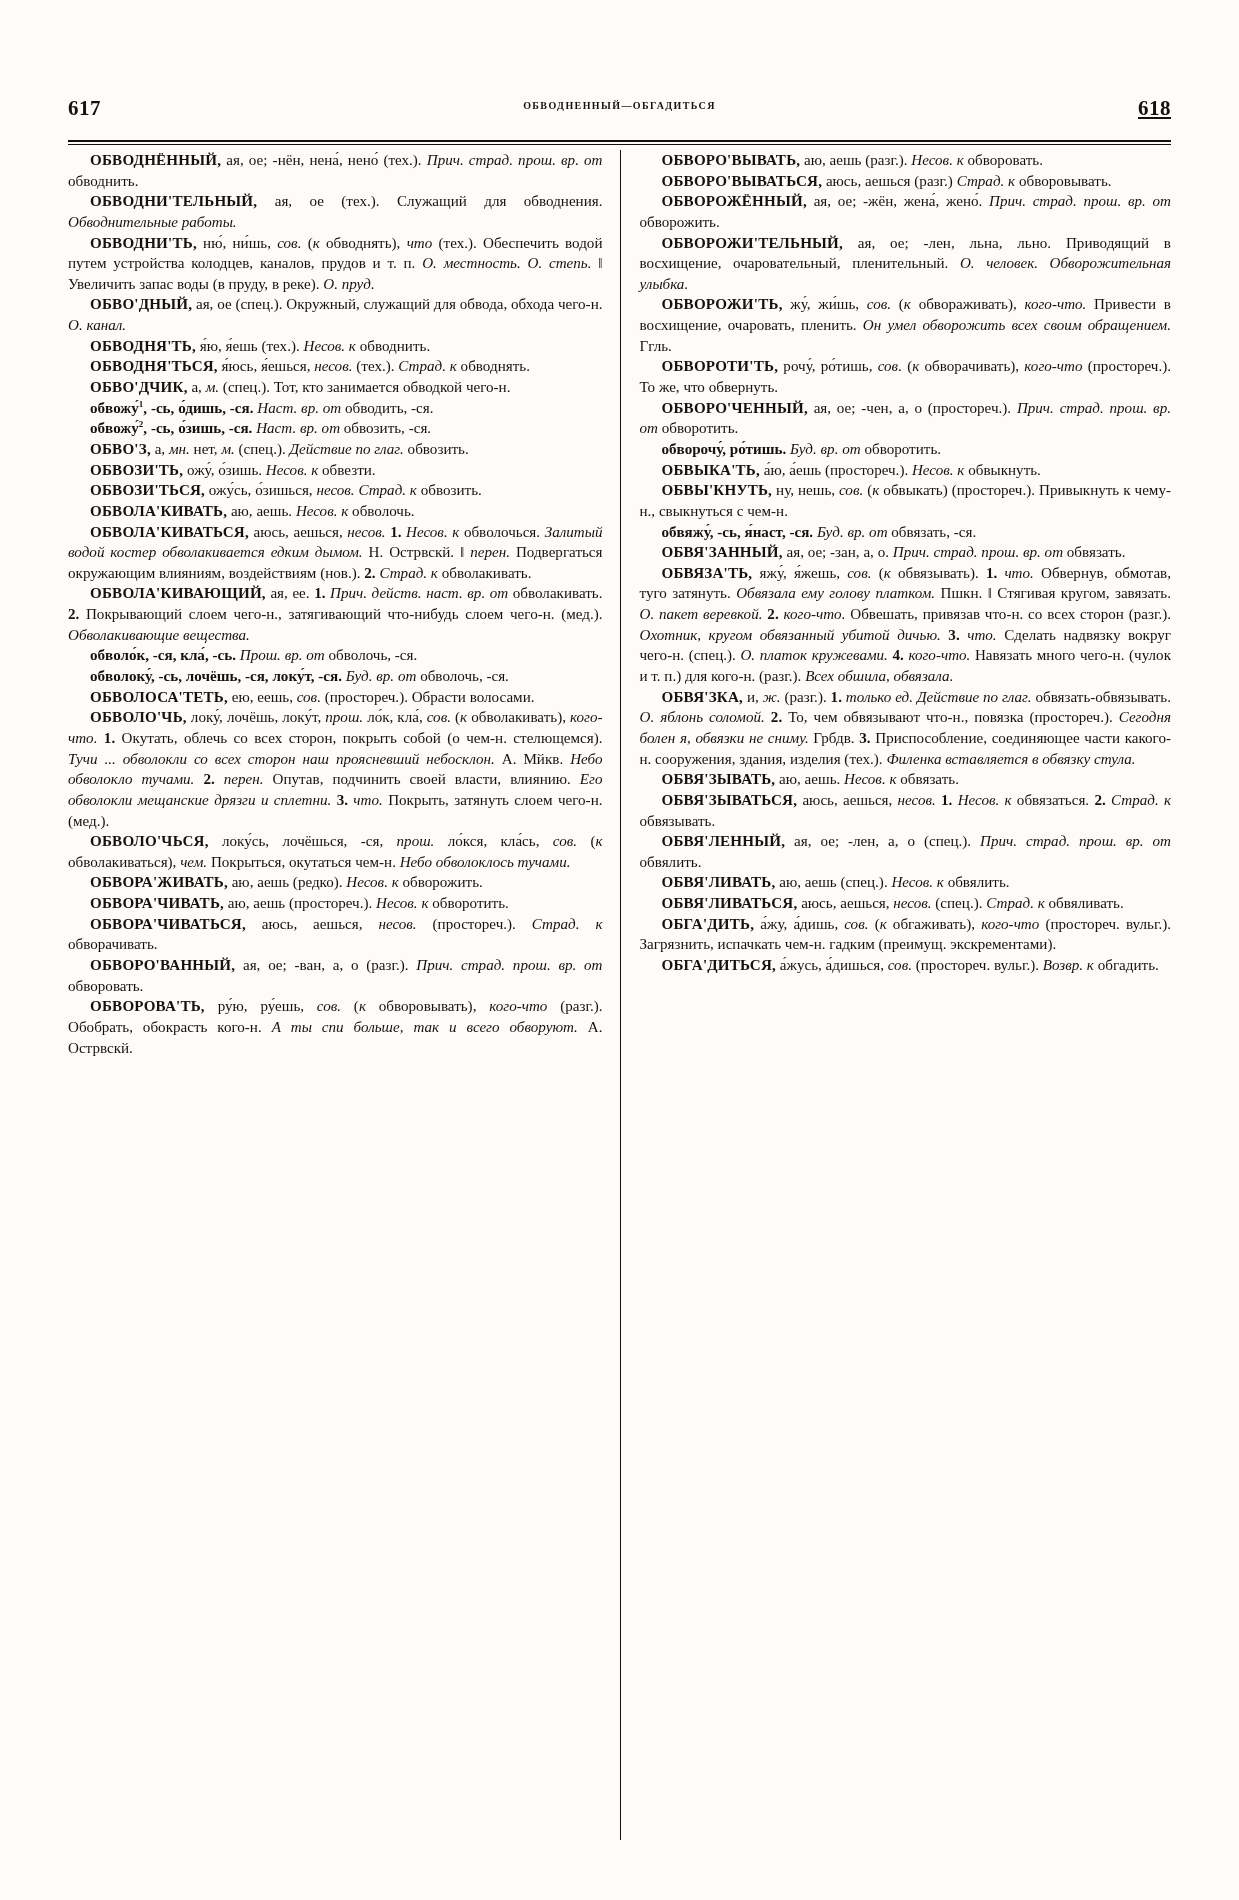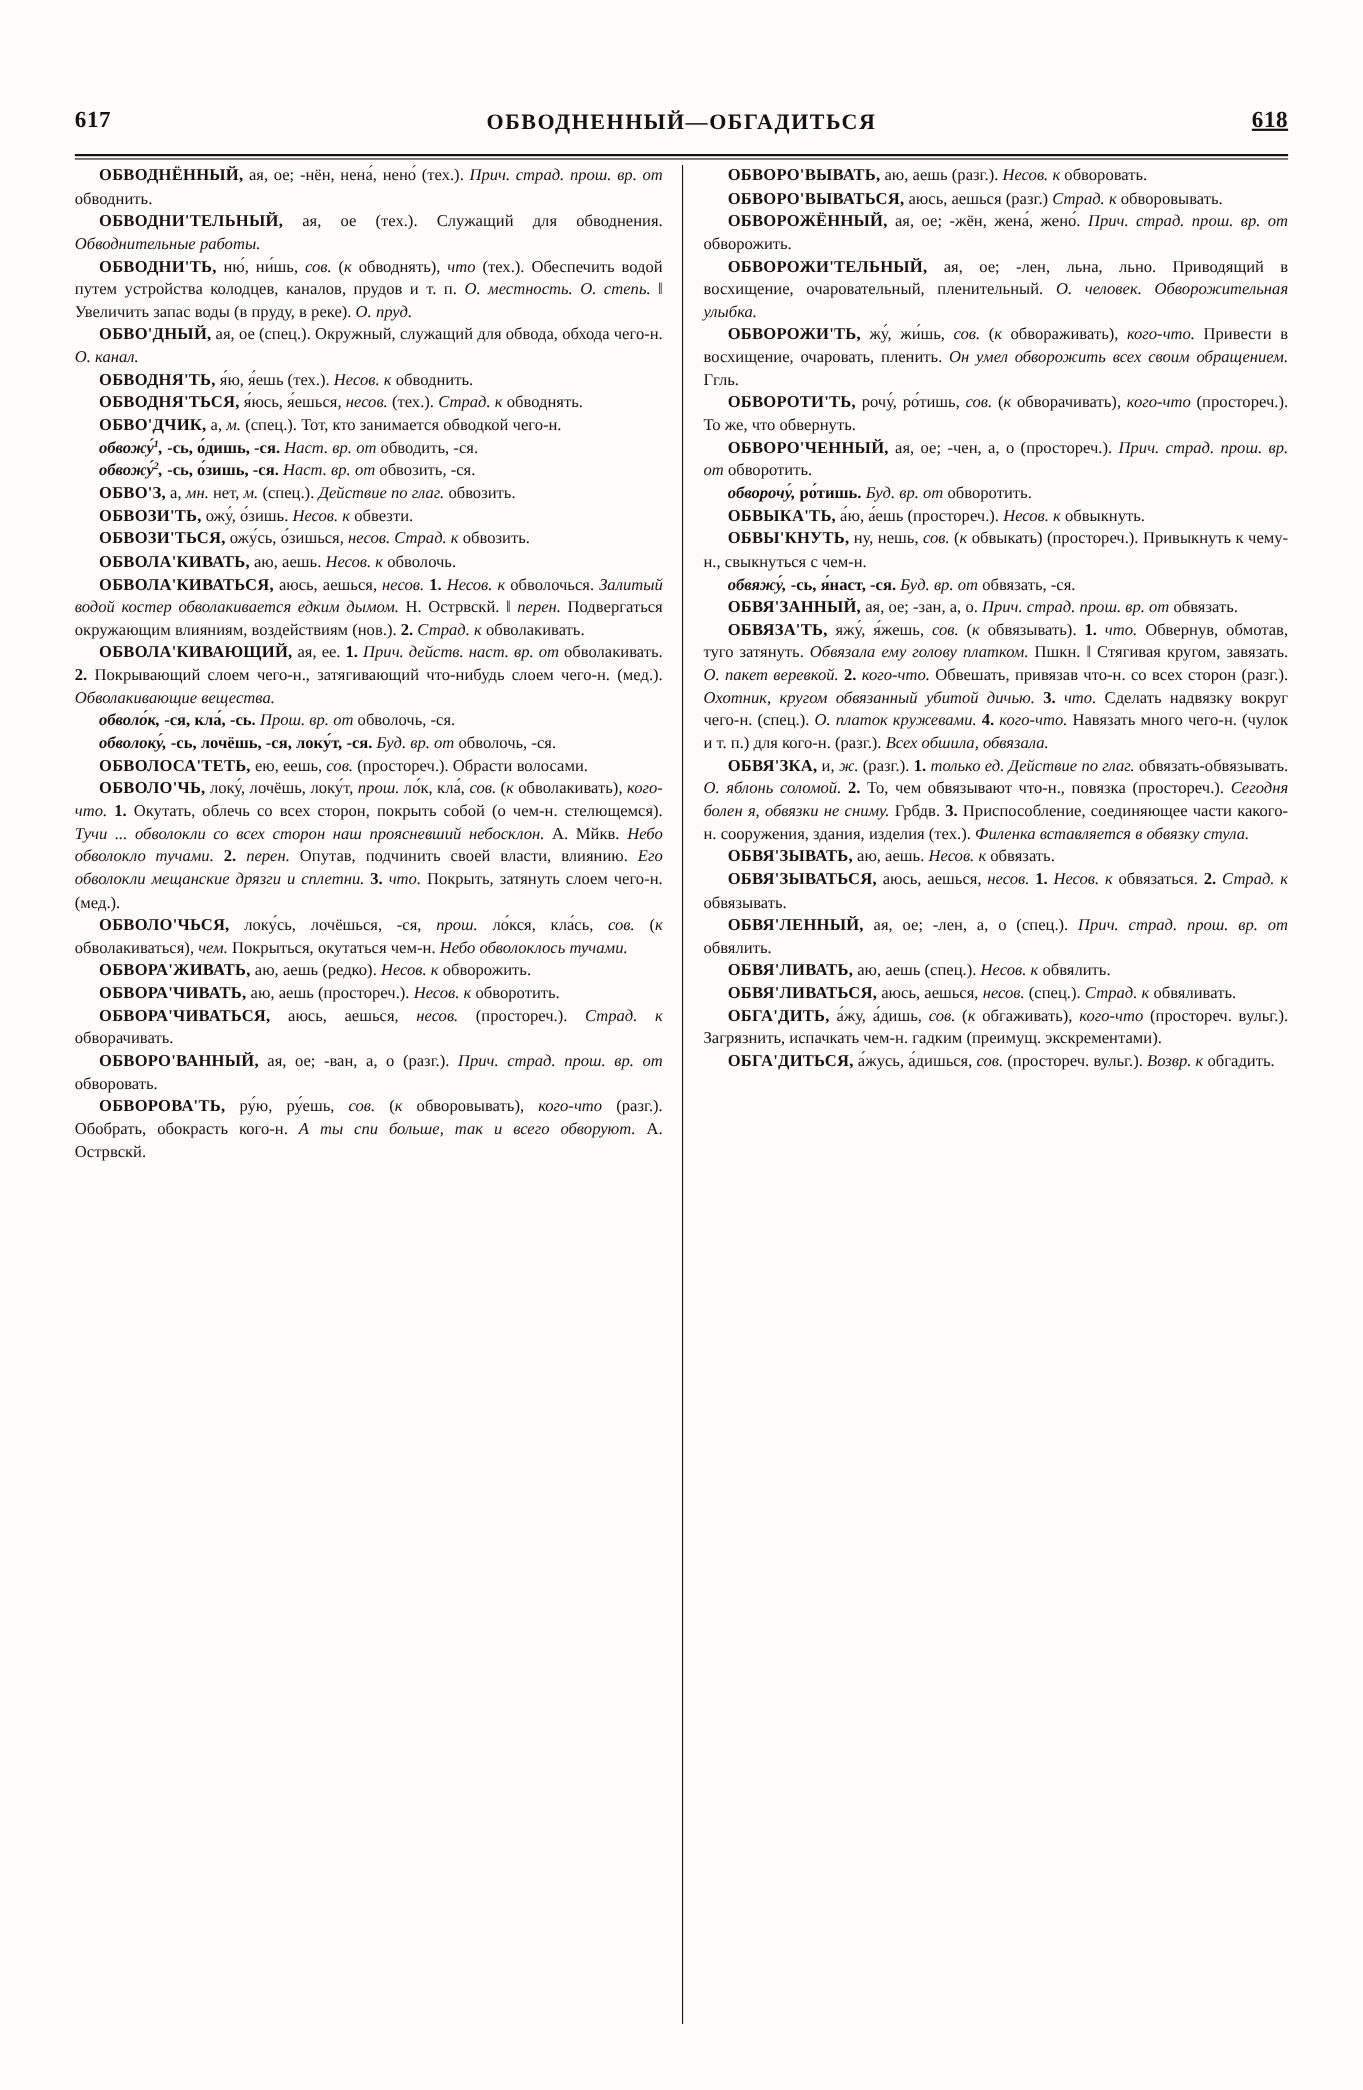--- a/index.html
+++ b/index.html
@@ -33,21 +33,21 @@
     letter-spacing: .5px;
     font-family: "Liberation Serif", serif;
   }
   .folio-left  { left: 8px; text-align: right; }
   .folio-right { right: 8px; text-decoration: underline; }
   .runhead {
     position: absolute;
     left: 0; right: 0; top: 4px;
     text-align: center;
     font-weight: bold;
-    font-size: 20px;
+    font-size: 10px;
     letter-spacing: 1.4px;
   }
   .rule-top {
     position: absolute;
     left: 68px;
     right: 68px;
     top: 140px;
     border-top: 2.6px solid #141010;
     border-bottom: 1.1px solid #141010;
     height: 2px;
@@ -77,21 +77,20 @@
   .entry {
     margin: 0 0 0 0;
     text-indent: 22px;
   }
   .hw {
     font-weight: bold;
     letter-spacing: 0.2px;
   }
   .hw-small {
     font-weight: bold;
-    font-style: italic;
   }
   i, .it { font-style: italic; }
   sup {
     font-size: 9px;
     vertical-align: super;
     line-height: 0;
   }
 </style>
 </head>
 <body>

